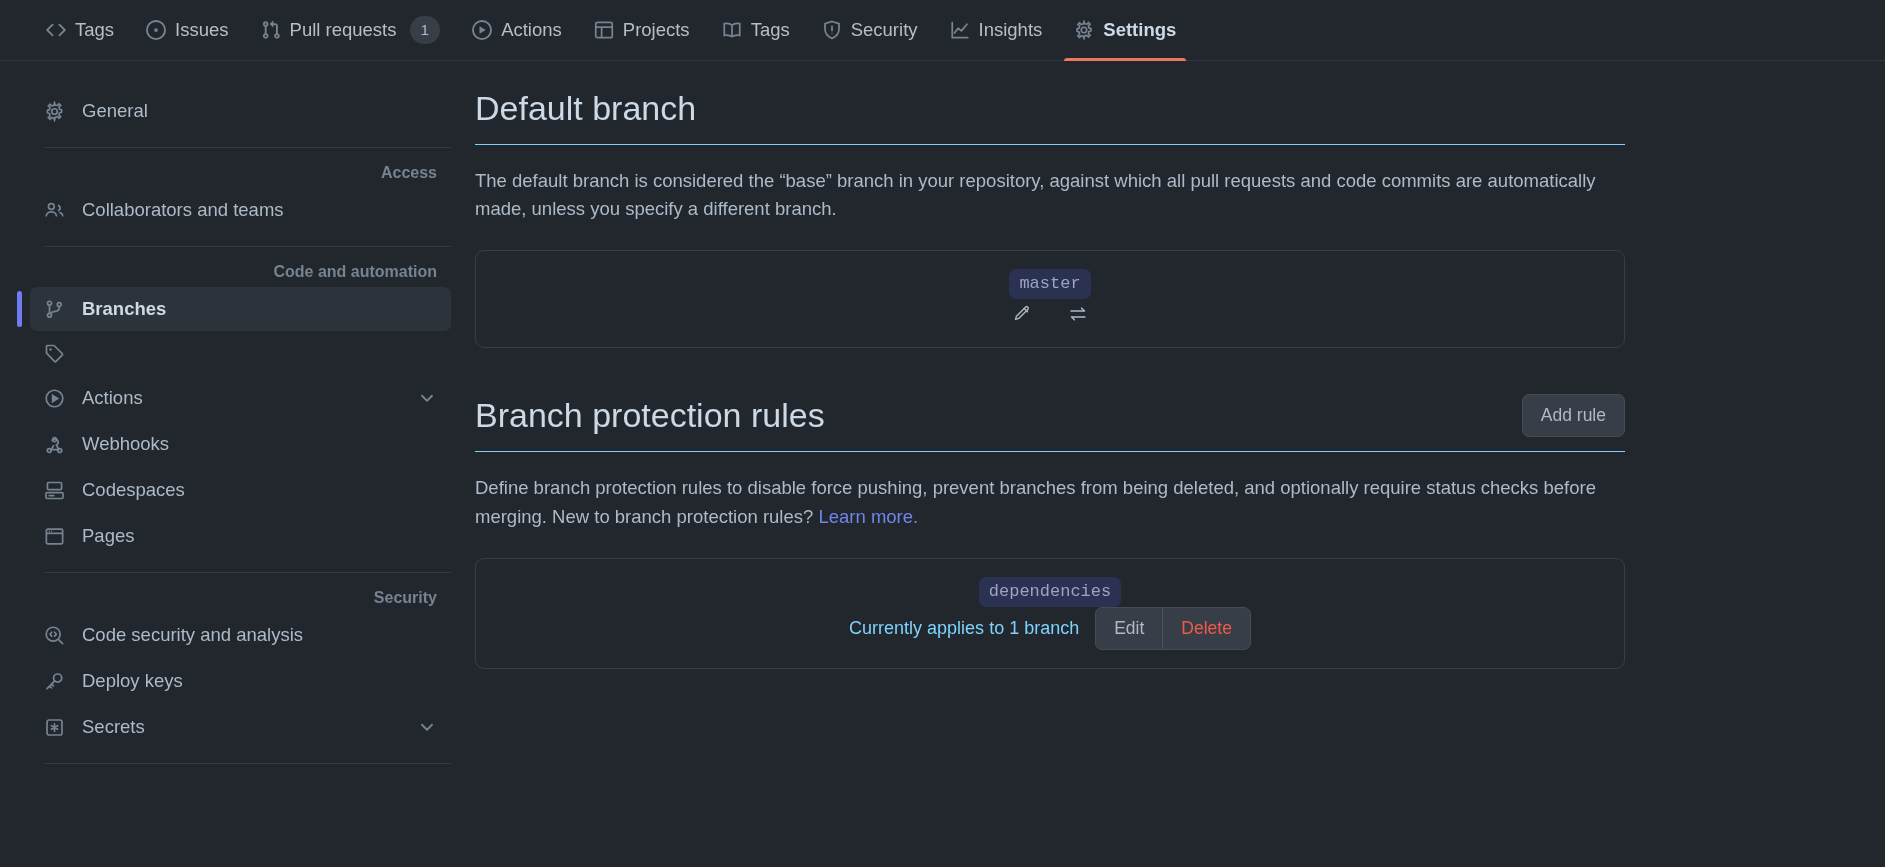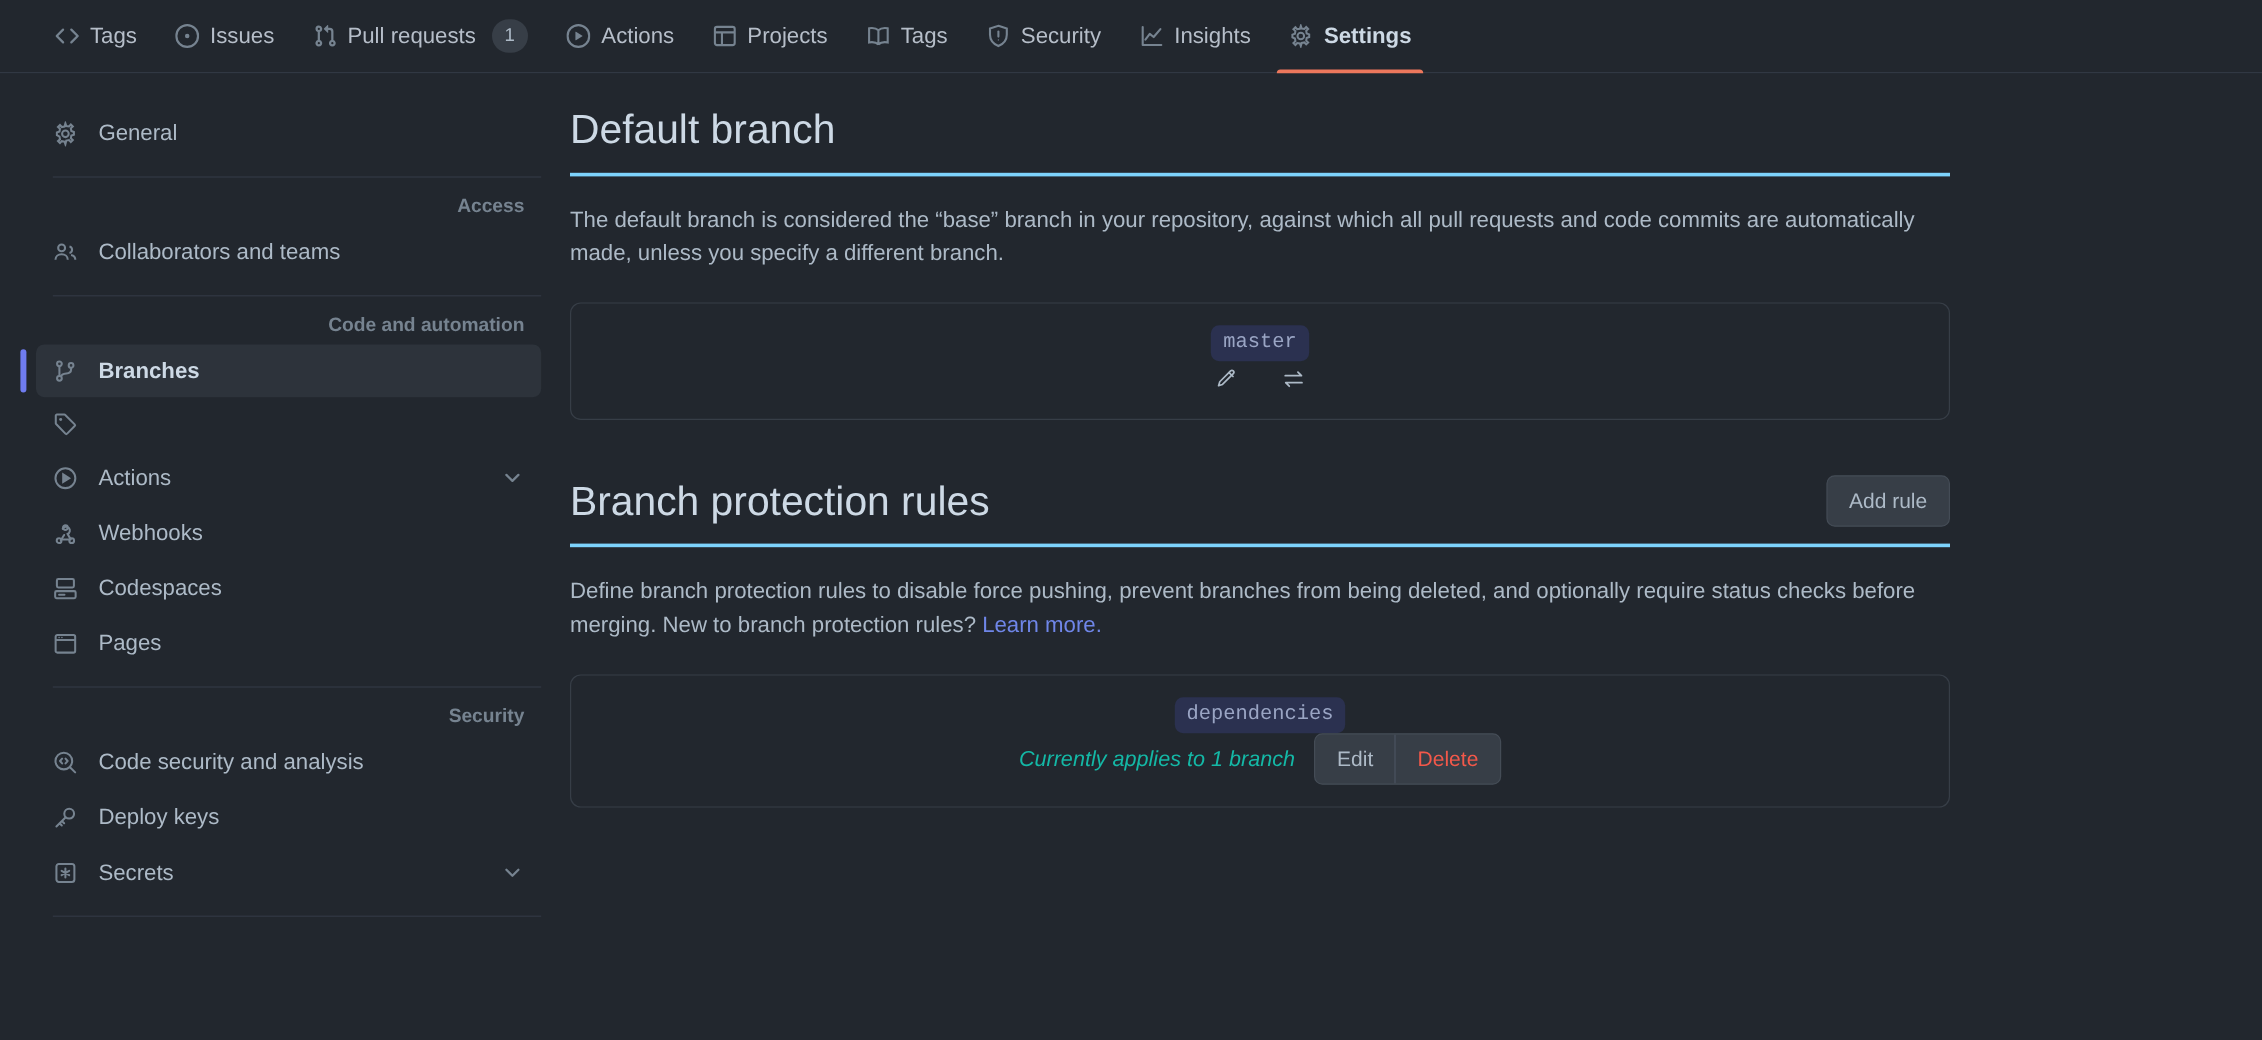--- a/index.html
+++ b/index.html
@@ -113,23 +113,23 @@
   }
 
   
   .main {
     flex: 1;
     padding: 0 30px 0 0;
     max-width: 1180px;
   }
   .section-head {
     display: flex;
-    align-items: flex-end;
+    align-items: flex-start;
     justify-content: space-between;
-    border-bottom: 3px solid #7dd3fc;
+    border-bottom: 1px solid #7dd3fc;
     padding-bottom: 14px;
   }
   h2.section-title {
     font-size: 34px;
     font-weight: normal;
     color: #cdd9e5;
     margin: 0;
     line-height: 1.25;
   }
   .desc {
@@ -177,21 +177,21 @@
     color: #adbac7;
     font-size: 17.5px;
     border-radius: 7px;
     padding: 10px 18px;
     cursor: pointer;
     font-family: "Liberation Sans", sans-serif;
     line-height: 1.2;
   }
 
   .rule-right { display: flex; align-items: center; gap: 16px; }
-  .applies-text { font-size: 18px; color: #14b8a6; font-style: italic; }
+  .applies-text { font-size: 18px; color: #7dd3fc; }
   .btn-group {
     display: flex;
     background: #373e47;
     border: 1px solid #444c56;
     border-radius: 7px;
     overflow: hidden;
   }
   .btn-group > button {
     background: transparent;
     border: none;

